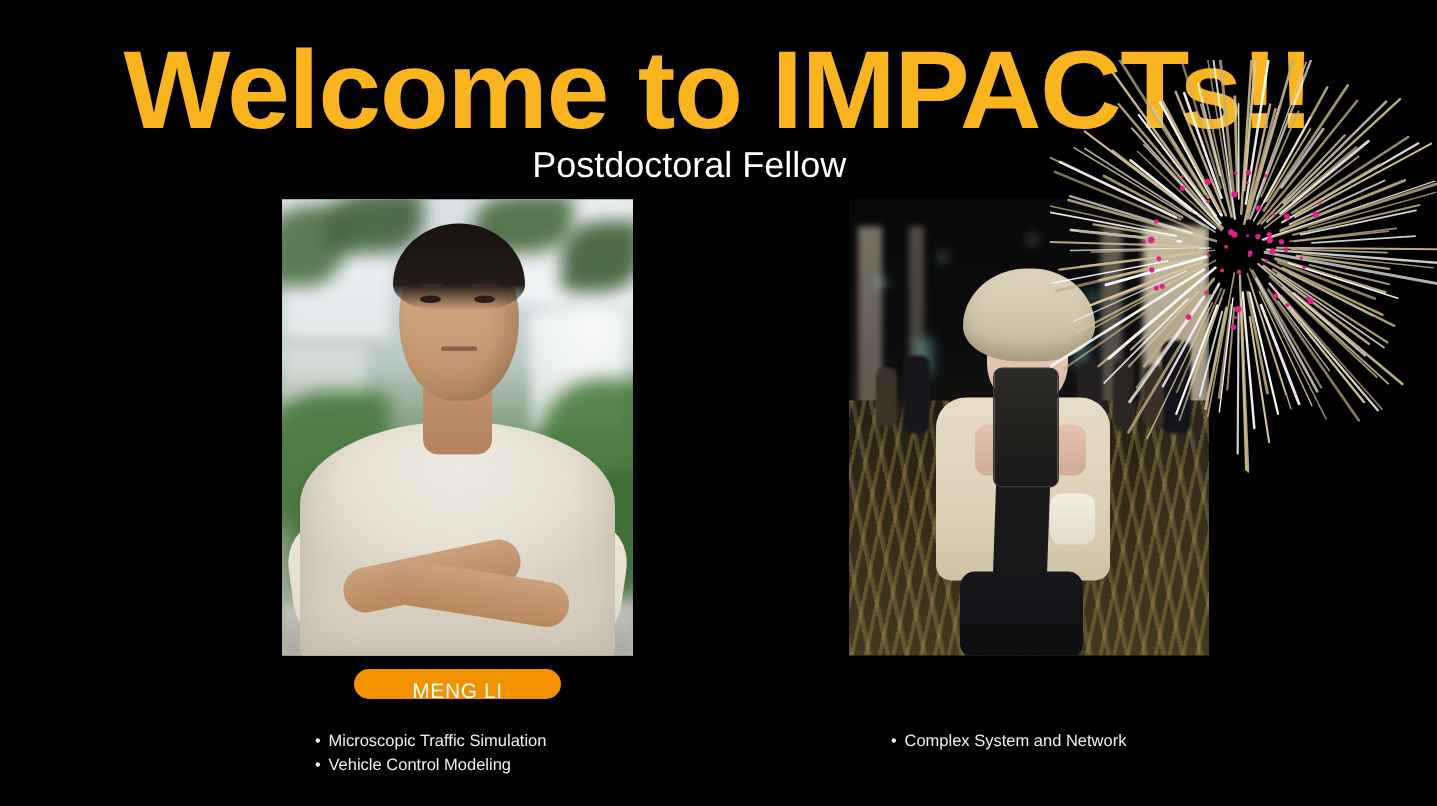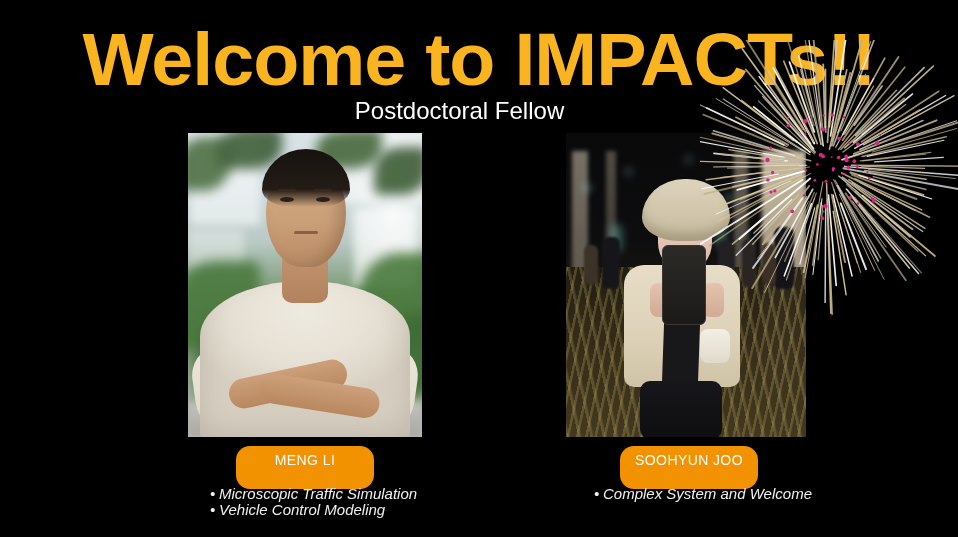--- a/index.html
+++ b/index.html
@@ -274,45 +274,44 @@
   }
   .pr-figure {
     position: absolute;
     border-radius: 6px;
     filter: blur(1.2px);
   }
 
   
   .name-pill {
     position: absolute;
-    height: 43px;
+    height: 20px;
     border-radius: 14px;
     background: #F29200;
     color: #FFFFFF;
     font-size: 14px;
     line-height: 28px;
     text-align: center;
     letter-spacing: .4px;
     z-index: 5;
   }
   #pill-left  { left: 236px; top: 446px; width: 138px; }
   #pill-right { left: 620px; top: 446px; width: 138px; }
 
   
   .bullets {
     position: absolute;
     top: 486px;
     z-index: 5;
     color: #EFEFEF;
-    font-size: 15px;
+    font-size: 11px;
     line-height: 16px;
     list-style: none;
     margin: 0;
     padding: 0;
-    font-style: italic;
   }
   #bullets-left  { left: 210px; width: 260px; }
   #bullets-right { left: 594px; width: 280px; }
   .bullets li {
     white-space: nowrap;
   }
   .bullets li .dot {
     display: inline-block;
     width: 9px;
     color: #EFEFEF;
@@ -597,19 +596,18 @@
       <div class="pr-pants"></div>
       <div class="pr-head"></div>
       <div class="pr-hat"></div>
       <div class="pr-hand l"></div>
       <div class="pr-hand r"></div>
       <div class="pr-phone"></div>
       <div class="pr-cuff"></div>
     </div>
   </div>
 
-  <div class="name-pill" id="pill-right">SOOHYUN JOO</div>
 
   <ul class="bullets" id="bullets-right">
-    <li><span class="dot">•</span><span>Complex System and Welcome</span></li>
+    <li><span class="dot">•</span><span>Complex System and Network</span></li>
   </ul>
 
 </div>
 
 </body></html>

